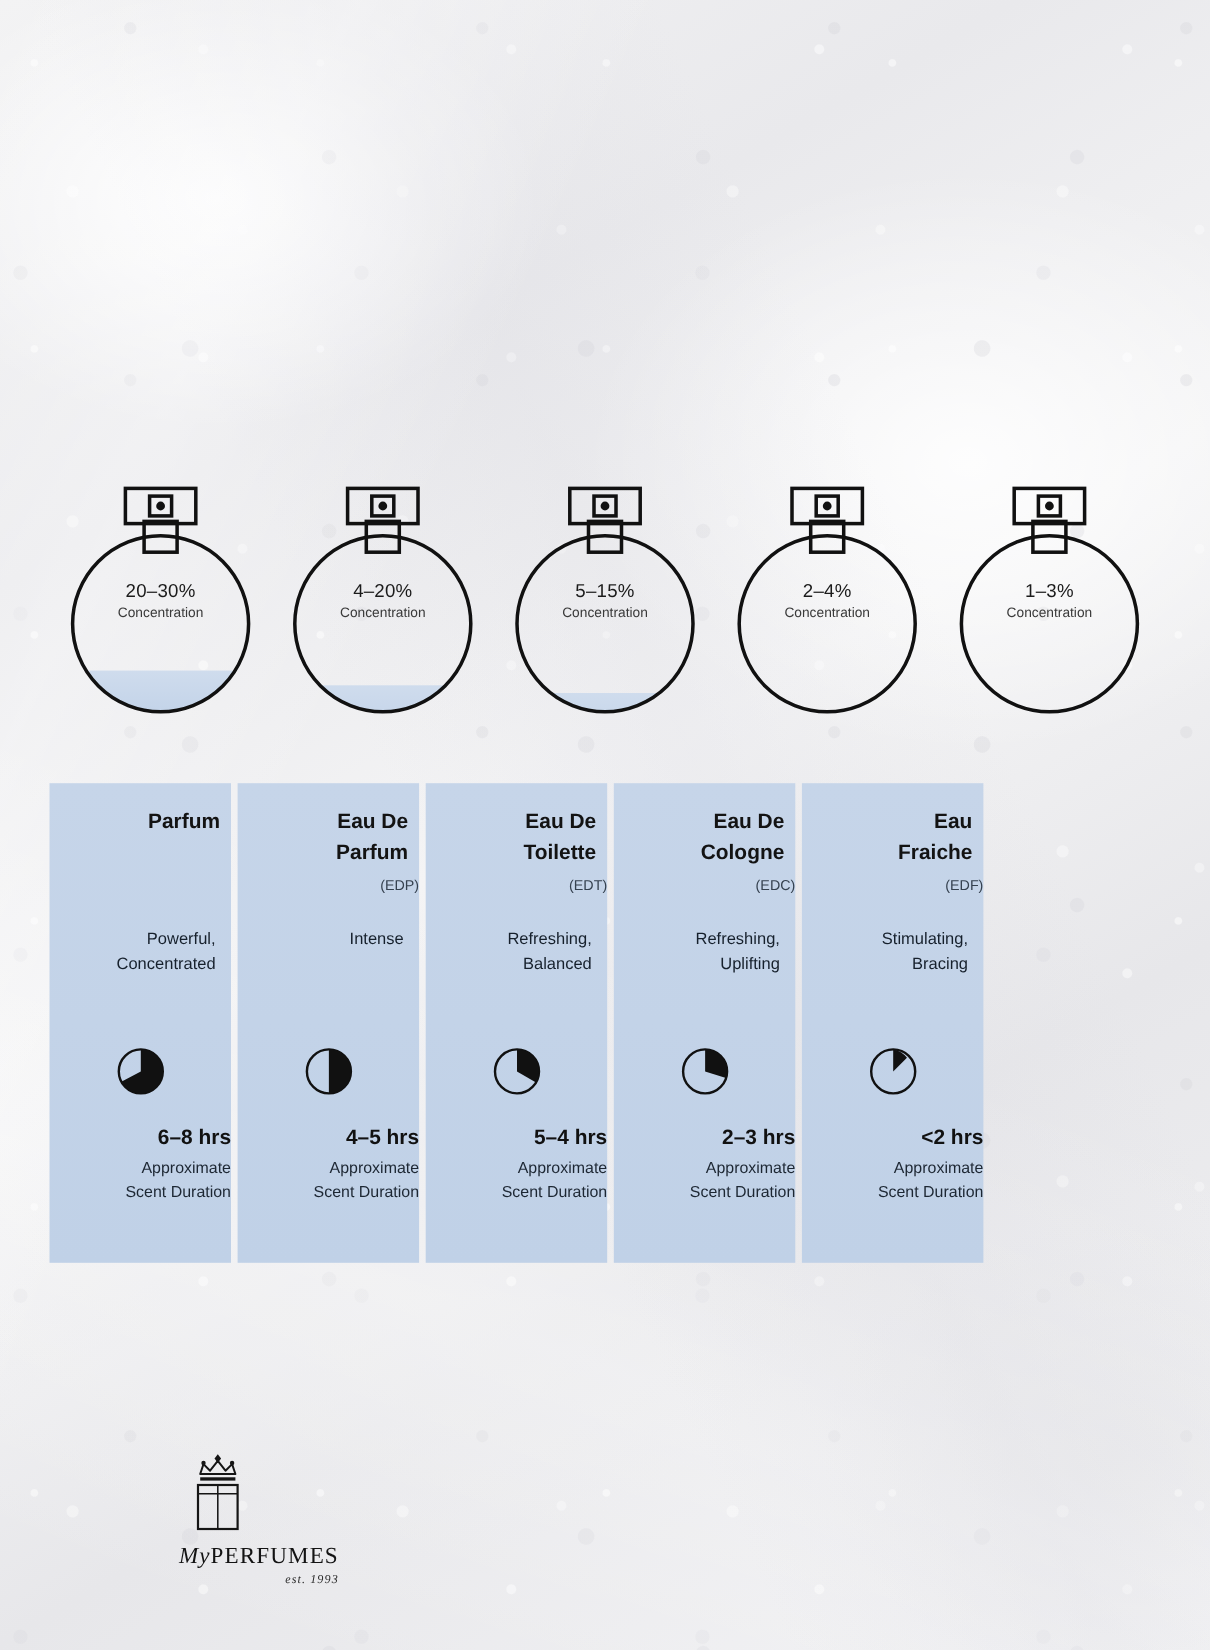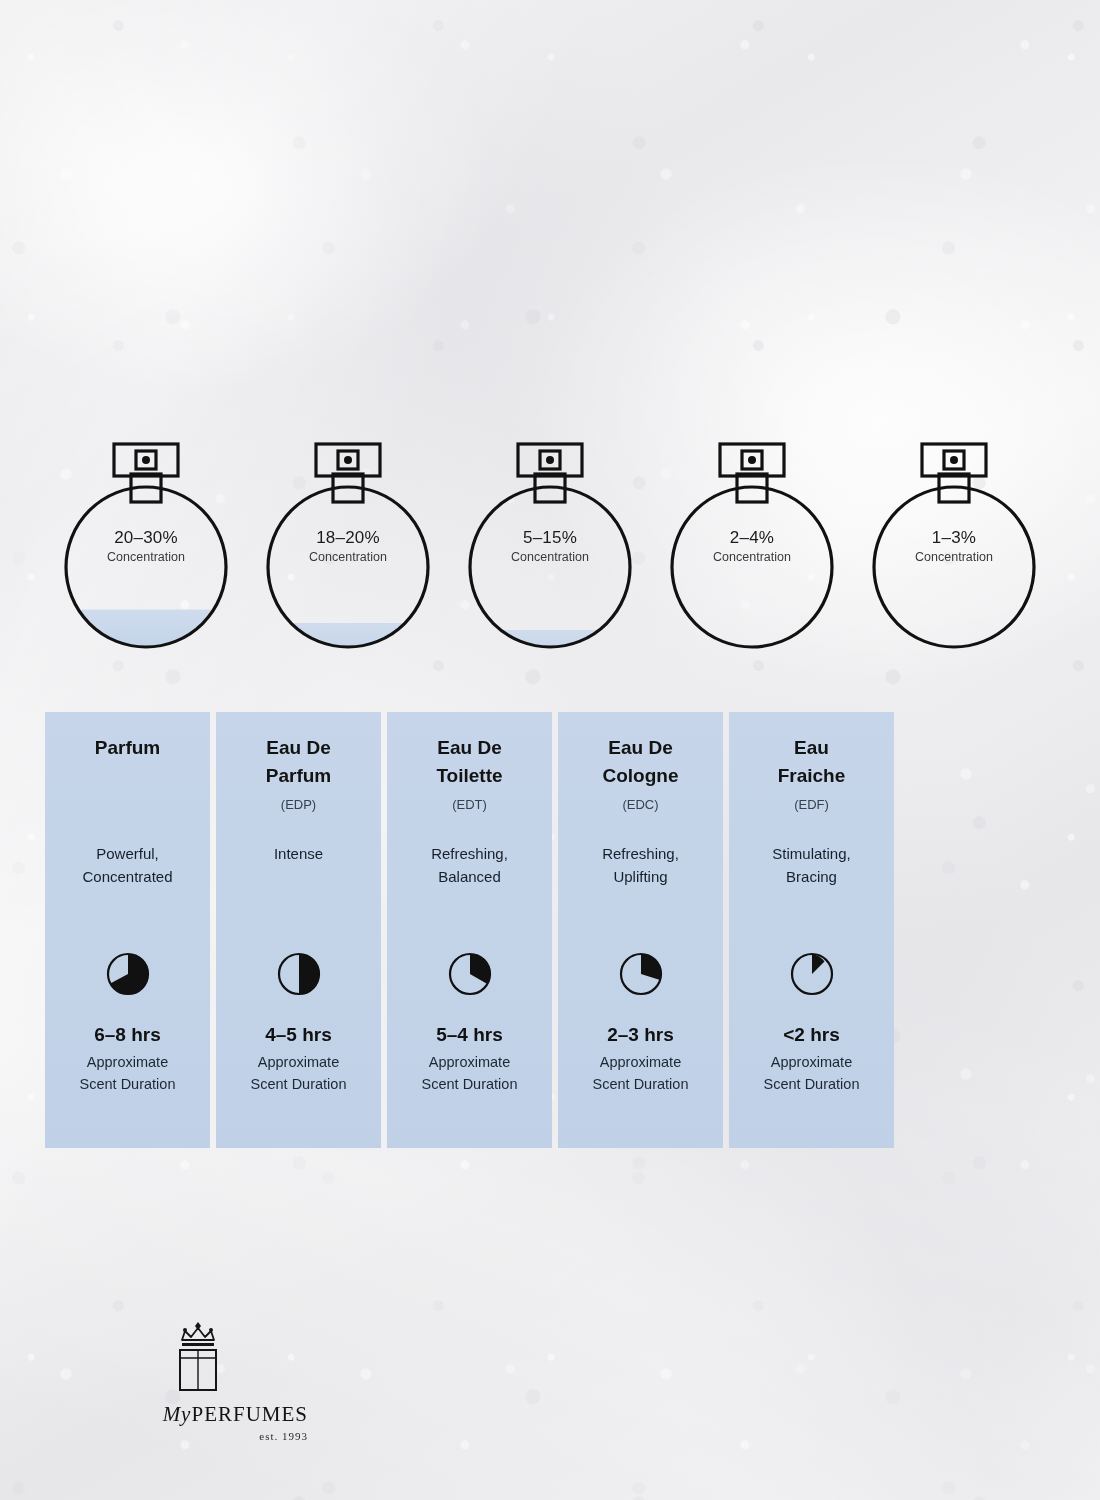--- a/index.html
+++ b/index.html
@@ -127,21 +127,21 @@
     width: 1012px;
     display: flex;
     gap: 6px;
   }
   .card {
     width: 165px;
     height: 436px;
     background: #c3d3e8;
     background: linear-gradient(180deg, #c6d5e9 0%, #c0d1e7 100%);
     position: relative;
-    text-align: center;
+    text-align: right;
     box-sizing: border-box;
     padding-top: 22px;
   }
   .card-name {
     font-size: 19px;
     font-weight: bold;
     color: #131313;
     line-height: 1.45;
     padding: 0 10px;
   }
@@ -205,20 +205,21 @@
     letter-spacing: 1px;
     color: #131313;
   }
   .logo-word .my {
     font-style: italic;
   }
   .logo-est {
     margin-top: 3px;
     font-family: "Liberation Serif", serif;
     font-size: 11px;
+    font-style: italic;
     letter-spacing: 1px;
     color: #2b2b2b;
   }
 </style>
 </head>
 <body>
 
 <div class="page">
   <div class="content">
 
@@ -268,21 +269,21 @@
             <g clip-path="url(#clip2)">
               <rect x="0" y="191" width="172" height="120" fill="url(#liq2)"></rect>
             </g>
             <circle cx="86" cy="135" r="80" fill="none" stroke="#111" stroke-width="3.2"></circle>
             <rect x="71" y="42" width="30" height="28" fill="none" stroke="#111" stroke-width="3.2"></rect>
             <rect x="54" y="12" width="64" height="32" fill="none" stroke="#111" stroke-width="3.2"></rect>
             <rect x="76" y="19" width="20" height="18" fill="none" stroke="#111" stroke-width="3.2"></rect>
             <circle cx="86" cy="28" r="4" fill="#111"></circle>
           </svg>
           <div class="bottle-text">
-            <div class="pct">18–20%</div>
+            <div class="pct">4–20%</div>
             <div class="pct-sub">Concentration</div>
           </div>
         </div>
       </div>
 
       <div class="bottle-cell">
         <div class="bottle-wrap">
           <svg class="bottle-svg" width="172" height="230" viewBox="0 0 172 230">
             <defs>
               <clipPath id="clip3">

